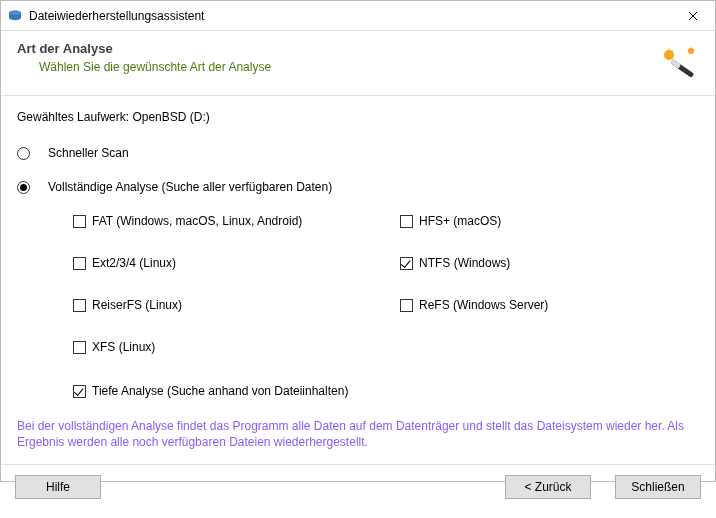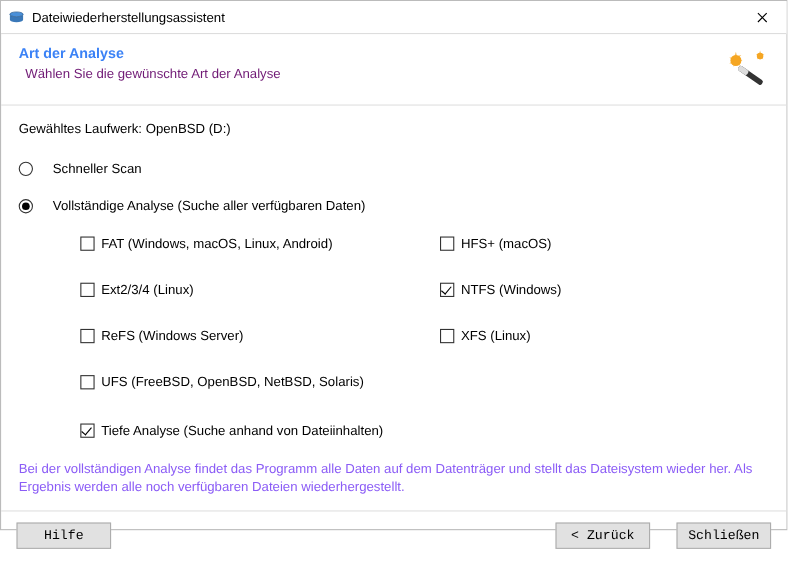--- a/index.html
+++ b/index.html
@@ -53,28 +53,28 @@
 
   .header {
     display: flex;
     align-items: flex-start;
     padding: 10px 16px 10px 16px;
     border-bottom: 1px solid #e0e0e0;
   }
   .header-text { flex: 1; }
   .header-title {
     font-weight: 700;
-    color: #3b82f6;
+    color: #404040;
     font-size: 13px;
     margin-bottom: 4px;
   }
   .header-sub {
-    color: #701a75;
-    font-size: 12px;
-    margin-left: 6px;
+    color: #4d7c0f;
+    font-size: 12px;
+    margin-left: 22px;
   }
   .header-icon {
     width: 44px; height: 44px;
     flex-shrink: 0;
     margin-left: 8px;
   }
 
   .body {
     flex: 1;
     padding: 14px 16px 8px 16px;
@@ -159,21 +159,21 @@
     padding: 10px 14px;
     display: flex;
     align-items: center;
   }
   .btn {
     height: 24px;
     min-width: 86px;
     padding: 0 0;
     border: 1px solid #adadad;
     background: #e1e1e1;
-    font-family: Liberation Mono, monospace;
+    font-family: Liberation Sans, sans-serif;
     font-size: 12px;
     cursor: pointer;
   }
   .btn.primary {
     border: 2px solid #0078d7;
     background: #e1e1e1;
   }
   .footer .spacer { flex: 1; }
   .footer .btn + .btn { margin-left: 8px; }
   .footer .gap { width: 24px; }
@@ -242,29 +242,29 @@
       <div class="check-row">
         <span class="check"></span>
         <span>Ext2/3/4 (Linux)</span>
       </div>
       <div class="check-row">
         <span class="check checked"></span>
         <span>NTFS (Windows)</span>
       </div>
       <div class="check-row">
         <span class="check"></span>
+        <span>ReiserFS (Linux)</span>
+      </div>
+      <div class="check-row">
+        <span class="check"></span>
         <span>ReFS (Windows Server)</span>
       </div>
       <div class="check-row">
         <span class="check"></span>
         <span>XFS (Linux)</span>
-      </div>
-      <div class="check-row">
-        <span class="check"></span>
-        <span>UFS (FreeBSD, OpenBSD, NetBSD, Solaris)</span>
       </div>
     </div>
 
     <div class="check-row deep-row">
       <span class="check checked"></span>
       <span>Tiefe Analyse (Suche anhand von Dateiinhalten)</span>
     </div>
 
     <div class="desc">Bei der vollständigen Analyse findet das Programm alle Daten auf dem Datenträger und stellt das Dateisystem wieder her. Als Ergebnis werden alle noch verfügbaren Dateien wiederhergestellt.</div>
   </div>

